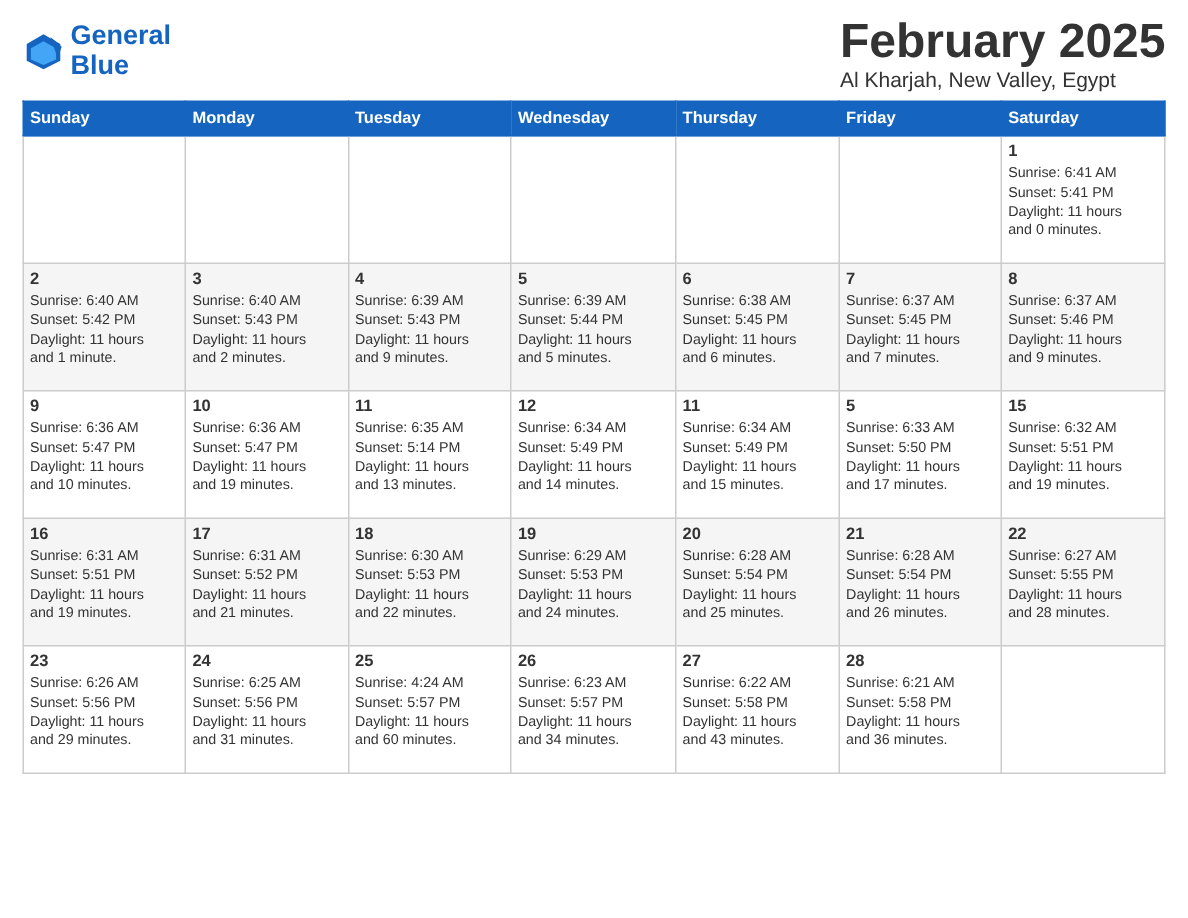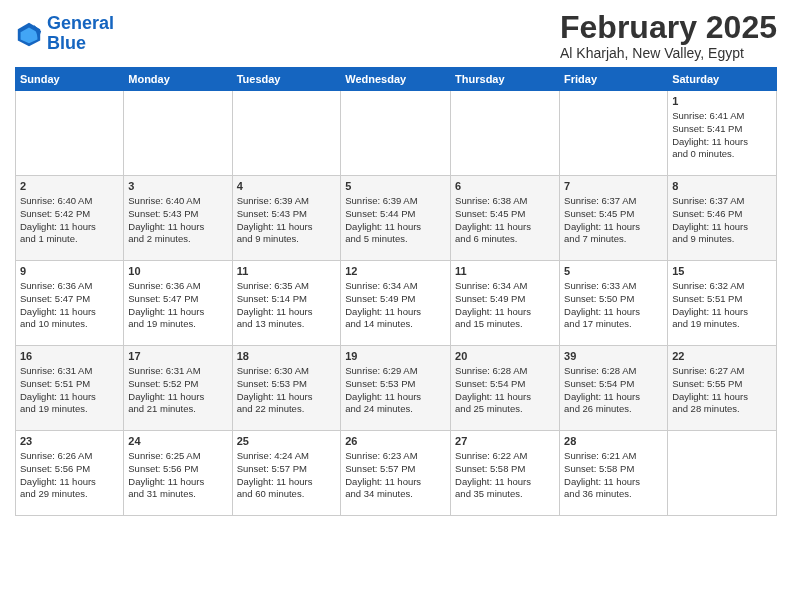--- a/index.html
+++ b/index.html
@@ -152,27 +152,27 @@
           <td><span class="day-number">11</span><span>Sunrise: 6:34 AM</span><br><span>Sunset: 5:49 PM</span><br><span>Daylight: 11 hours</span><br><span>and 15 minutes.</span></td>
           <td><span class="day-number">5</span><span>Sunrise: 6:33 AM</span><br><span>Sunset: 5:50 PM</span><br><span>Daylight: 11 hours</span><br><span>and 17 minutes.</span></td>
           <td><span class="day-number">15</span><span>Sunrise: 6:32 AM</span><br><span>Sunset: 5:51 PM</span><br><span>Daylight: 11 hours</span><br><span>and 19 minutes.</span></td>
         </tr>
         <tr class="row-shaded">
           <td><span class="day-number">16</span><span>Sunrise: 6:31 AM</span><br><span>Sunset: 5:51 PM</span><br><span>Daylight: 11 hours</span><br><span>and 19 minutes.</span></td>
           <td><span class="day-number">17</span><span>Sunrise: 6:31 AM</span><br><span>Sunset: 5:52 PM</span><br><span>Daylight: 11 hours</span><br><span>and 21 minutes.</span></td>
           <td><span class="day-number">18</span><span>Sunrise: 6:30 AM</span><br><span>Sunset: 5:53 PM</span><br><span>Daylight: 11 hours</span><br><span>and 22 minutes.</span></td>
           <td><span class="day-number">19</span><span>Sunrise: 6:29 AM</span><br><span>Sunset: 5:53 PM</span><br><span>Daylight: 11 hours</span><br><span>and 24 minutes.</span></td>
           <td><span class="day-number">20</span><span>Sunrise: 6:28 AM</span><br><span>Sunset: 5:54 PM</span><br><span>Daylight: 11 hours</span><br><span>and 25 minutes.</span></td>
-          <td><span class="day-number">39</span><span>Sunrise: 6:28 AM</span><br><span>Sunset: 5:54 PM</span><br><span>Daylight: 11 hours</span><br><span>and 26 minutes.</span></td>
+          <td><span class="day-number">21</span><span>Sunrise: 6:28 AM</span><br><span>Sunset: 5:54 PM</span><br><span>Daylight: 11 hours</span><br><span>and 26 minutes.</span></td>
           <td><span class="day-number">22</span><span>Sunrise: 6:27 AM</span><br><span>Sunset: 5:55 PM</span><br><span>Daylight: 11 hours</span><br><span>and 28 minutes.</span></td>
         </tr>
         <tr>
           <td><span class="day-number">23</span><span>Sunrise: 6:26 AM</span><br><span>Sunset: 5:56 PM</span><br><span>Daylight: 11 hours</span><br><span>and 29 minutes.</span></td>
           <td><span class="day-number">24</span><span>Sunrise: 6:25 AM</span><br><span>Sunset: 5:56 PM</span><br><span>Daylight: 11 hours</span><br><span>and 31 minutes.</span></td>
           <td><span class="day-number">25</span><span>Sunrise: 4:24 AM</span><br><span>Sunset: 5:57 PM</span><br><span>Daylight: 11 hours</span><br><span>and 60 minutes.</span></td>
           <td><span class="day-number">26</span><span>Sunrise: 6:23 AM</span><br><span>Sunset: 5:57 PM</span><br><span>Daylight: 11 hours</span><br><span>and 34 minutes.</span></td>
-          <td><span class="day-number">27</span><span>Sunrise: 6:22 AM</span><br><span>Sunset: 5:58 PM</span><br><span>Daylight: 11 hours</span><br><span>and 35 minutes.</span></td>
+          <td><span class="day-number">27</span><span>Sunrise: 6:22 AM</span><br><span>Sunset: 5:58 PM</span><br><span>Daylight: 11 hours</span><br><span>and 43 minutes.</span></td>
           <td><span class="day-number">28</span><span>Sunrise: 6:21 AM</span><br><span>Sunset: 5:58 PM</span><br><span>Daylight: 11 hours</span><br><span>and 36 minutes.</span></td>
           <td class="empty"></td>
         </tr>
       </tbody>
   </table>
 </div>
 
 </body></html>

